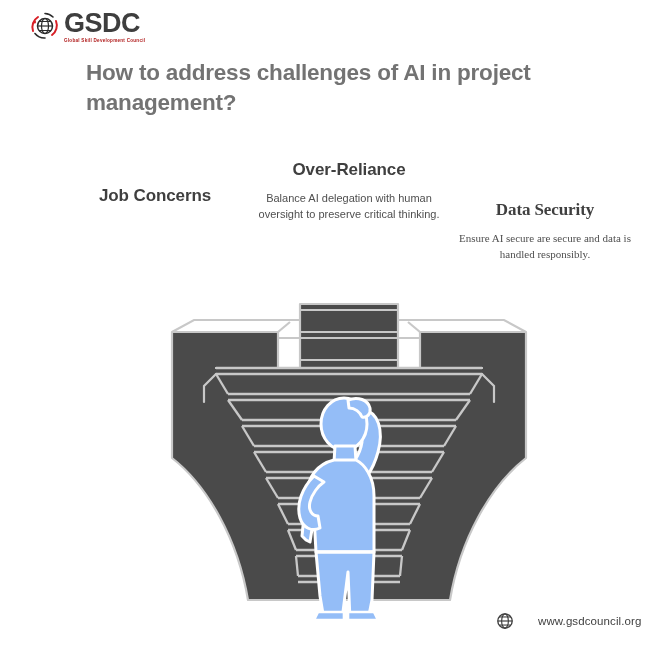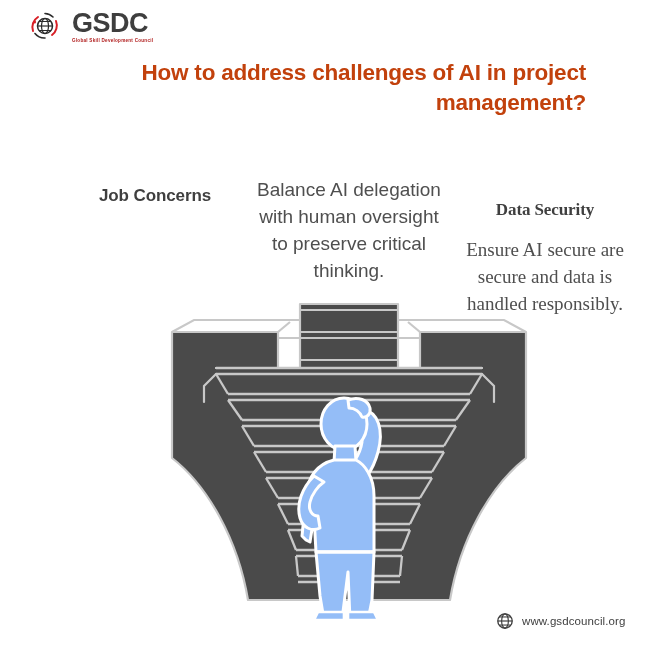--- a/index.html
+++ b/index.html
@@ -16,21 +16,21 @@
     color: #4a4a4a;
   }
 
   
   .logo {
     position: absolute;
     left: 30px;
     top: 8px;
     display: flex;
     align-items: center;
-    gap: 12px;
+    gap: 4px;
   }
   .logo-mark {
     width: 30px;
     height: 30px;
     flex: 0 0 auto;
   }
   .logo-text-wrap {
     display: flex;
     flex-direction: column;
     line-height: 1;
@@ -50,44 +50,44 @@
     margin-top: 1.5px;
     white-space: nowrap;
   }
 
   
   .title {
     position: absolute;
     left: 86px;
     top: 58px;
     width: 500px;
-    text-align: right;
+    text-align: left;
     font-size: 22.5px;
     font-weight: bold;
-    color: #c2410c;
+    color: #737373;
     line-height: 1.32;
     letter-spacing: -0.2px;
   }
 
   
   .callout {
     position: absolute;
     text-align: center;
   }
   .callout-title {
     font-size: 17px;
     font-weight: bold;
     color: #3f3f3f;
     letter-spacing: -0.1px;
   }
   .callout-body {
-    font-size: 19px;
+    font-size: 11px;
     color: #4f4f4f;
     line-height: 1.42;
-    margin-top: 17px;
+    margin-top: 11px;
   }
 
   #callout-job     { left: 62px;  top: 186px; width: 186px; }
   #callout-over    { left: 256px; top: 160px; width: 186px; }
   #callout-data    { left: 450px; top: 200px; width: 190px; font-family: Liberation Serif, serif; }
 
   
   .illustration {
     position: absolute;
     left: 150px;
@@ -101,21 +101,21 @@
     height: 100%;
   }
 
   
   .footer {
     position: absolute;
     left: 496px;
     top: 612px;
     display: flex;
     align-items: center;
-    gap: 8px;
+    gap: 24px;
   }
   .footer-icon {
     width: 18px;
     height: 18px;
     flex: 0 0 auto;
   }
   .footer-url {
     font-size: 11.5px;
     color: #3f3f3f;
     letter-spacing: 0.1px;
@@ -143,20 +143,21 @@
   </div>
 </div>
 
 <div class="title">How to address challenges of AI in project management?</div>
 
 <div class="callout" id="callout-job">
   <div class="callout-title">Job Concerns</div>
 </div>
 
 <div class="callout" id="callout-over">
+  <div class="callout-title">Over-Reliance</div>
   <div class="callout-body">Balance AI delegation with human oversight to preserve critical thinking.</div>
 </div>
 
 <div class="callout" id="callout-data">
   <div class="callout-title">Data Security</div>
   <div class="callout-body">Ensure AI secure are secure and data is handled responsibly.</div>
 </div>
 
 <div class="illustration">
   <svg viewBox="0 0 380 330">

